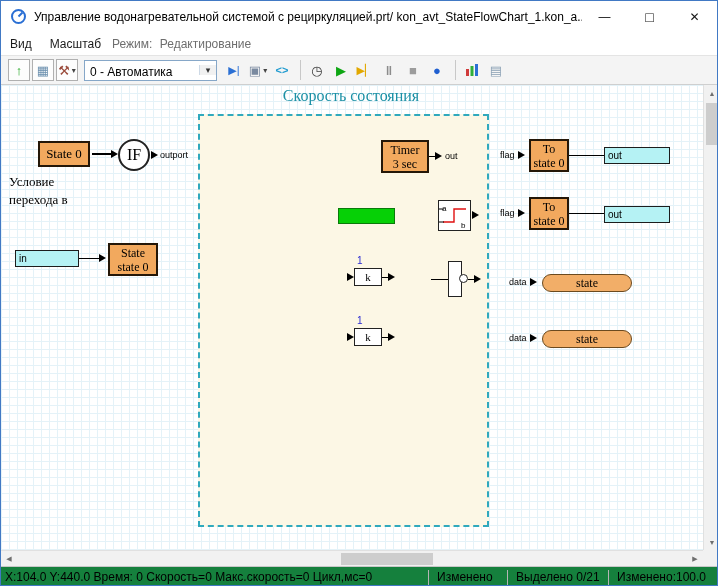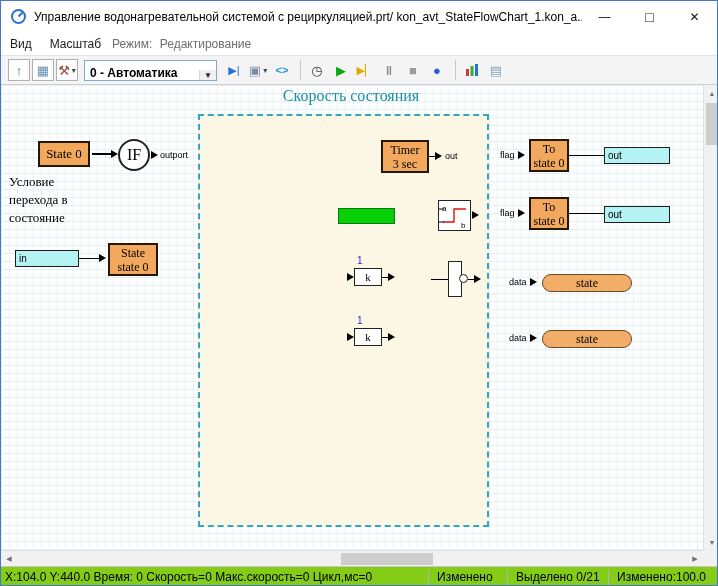--- a/index.html
+++ b/index.html
@@ -19,21 +19,21 @@
   .menuitem { padding:0 9px; color:#1a1a1a; }
   .menumode { margin-left:2px; color:#6e6e6e; }
   .menumode span { margin-right:4px; }
 
   
   .toolbar { position:absolute; top:54px; left:0; width:100%; height:30px; background:#f4f4f4; border-top:1px solid #e4e4e4; border-bottom:1px solid #cfcfcf; display:flex; align-items:center; padding-left:7px; }
   .tb-btn { height:22px; min-width:22px; display:flex; align-items:center; justify-content:center; font-size:13px; margin-right:2px; border:1px solid transparent; }
   .tb-btn.bordered { border:1px solid #b0b0b0; background:#fdfdfd; }
   .tb-chev { font-size:8px; color:#444; margin-left:2px; }
   .sep { width:1px; height:20px; background:#c8c8c8; margin:0 5px; }
-  .combo { display:flex; height:21px; width:133px; background:#fff; border:1px solid #86a7c8; margin:0 6px 0 4px; align-items:flex-end;font-weight:bold; }
+  .combo { display:flex; height:21px; width:133px; background:#fff; border:1px solid #86a7c8; margin:0 6px 0 4px; align-items:center; }
   .combo-text { flex:1; font-size:12px; padding:3px 0 0 5px; white-space:nowrap; overflow:hidden; }
   .combo-btn { width:17px; border-left:1px solid #cdd9e6; background:#f1f1f1; display:flex; align-items:center; justify-content:center; font-size:9px; color:#333; }
   .ic-up{color:#17a317;font-weight:bold;} .ic-grid{color:#6a8fae;} .ic-tools{color:#9a4a3a;}
   .ic-step{color:#2a6fd4;font-size:11px;} .ic-pages{color:#7a8aa0;} .ic-code{color:#1d9ad0;font-weight:bold;font-size:11px;}
   .ic-timer{color:#444;} .ic-play{color:#0da612;} .ic-fast{color:#e2a800;font-size:11px;}
   .ic-pause{color:#8c8c8c;font-weight:bold;} .ic-stop{color:#9c9c9c;} .ic-record{color:#1f5fd0;} .ic-panel{color:#8aa0b4;}
 
   
   .canvas { position:absolute; top:84px; left:0; width:702px; height:465px; background:#fff;
     background-image: linear-gradient(#e4f2f8 1px, transparent 1px), linear-gradient(90deg,#e4f2f8 1px,transparent 1px);
@@ -66,21 +66,21 @@
 
   
   .vscroll { position:absolute; left:702px; top:84px; width:16px; height:465px; background:#f1f1f1; border-left:1px solid #e0e0e0; }
   .hscroll { position:absolute; left:0; top:549px; width:702px; height:16px; background:#f1f1f1; border-top:1px solid #e0e0e0; }
   .scr-btn { position:absolute; width:16px; height:16px; display:flex; align-items:center; justify-content:center; font-size:7px; color:#6e6e6e; }
   .vthumb { position:absolute; left:2px; top:18px; width:12px; height:42px; background:#cdcdcd; }
   .hthumb { position:absolute; left:340px; top:2px; width:92px; height:12px; background:#cdcdcd; }
   .corner { position:absolute; left:702px; top:549px; width:16px; height:16px; background:#f1f1f1; }
 
   
-  .statusbar { position:absolute; left:0; top:565px; width:100%; height:21px; background:#84cc16; border-top:1px solid #c8c8c8;
+  .statusbar { position:absolute; left:0; top:565px; width:100%; height:21px; background:#15803d; border-top:1px solid #c8c8c8;
     display:flex; align-items:center; font-size:12px; color:#000; }
   .sb-left { flex:1; padding-left:4px; white-space:nowrap; overflow:hidden; }
   .sb-cell { padding-left:8px; white-space:nowrap; }
   .sb-sep { width:1px; height:15px; background:#b5b5b5; }
   .sb-mod { width:78px; } .sb-sel { width:100px; } .sb-zoom { width:108px; }
 </style>
 </head>
 <body>
 
 <div class="window">
@@ -155,21 +155,20 @@
     <div class="arrow" style="left:110px;top:65px"></div>
     <div class="ifc" style="left:117px;top:54px">
       <span>IF</span>
     </div>
     <div class="arrow" style="left:150px;top:66px"></div>
     <div class="plabel" style="left:159px;top:65px">outport</div>
 
     <div class="note" style="left:8px;top:88px;width:116px">
       <div>Условие</div>
       <div>перехода в</div>
-      <div>состояние</div>
     </div>
 
     <div class="field" style="left:14px;top:165px;width:64px;height:17px">
       <span>in</span>
     </div>
     <div class="hline" style="left:78px;top:173px;width:20px"></div>
     <div class="arrow" style="left:98px;top:169px"></div>
     <div class="blk" style="left:107px;top:158px;width:50px;height:33px">
       <span class="l1">State</span>
       <span class="l1">state 0</span>

